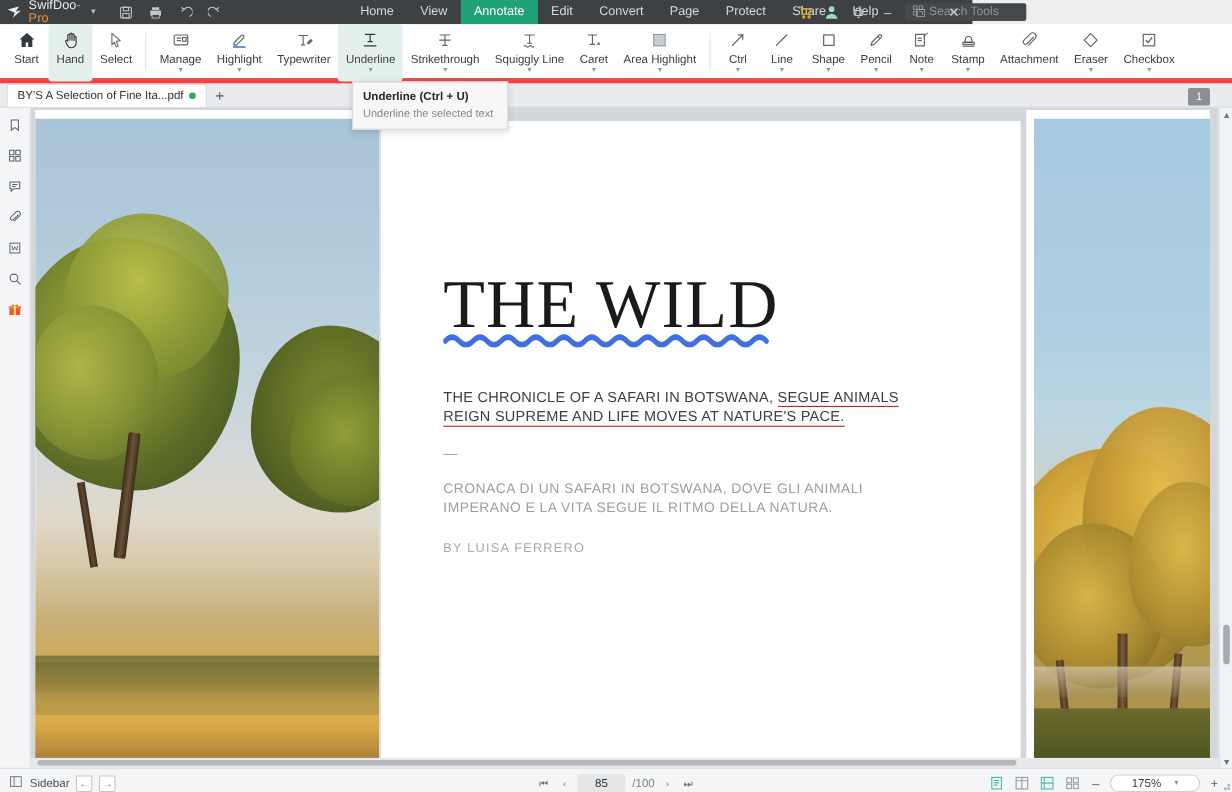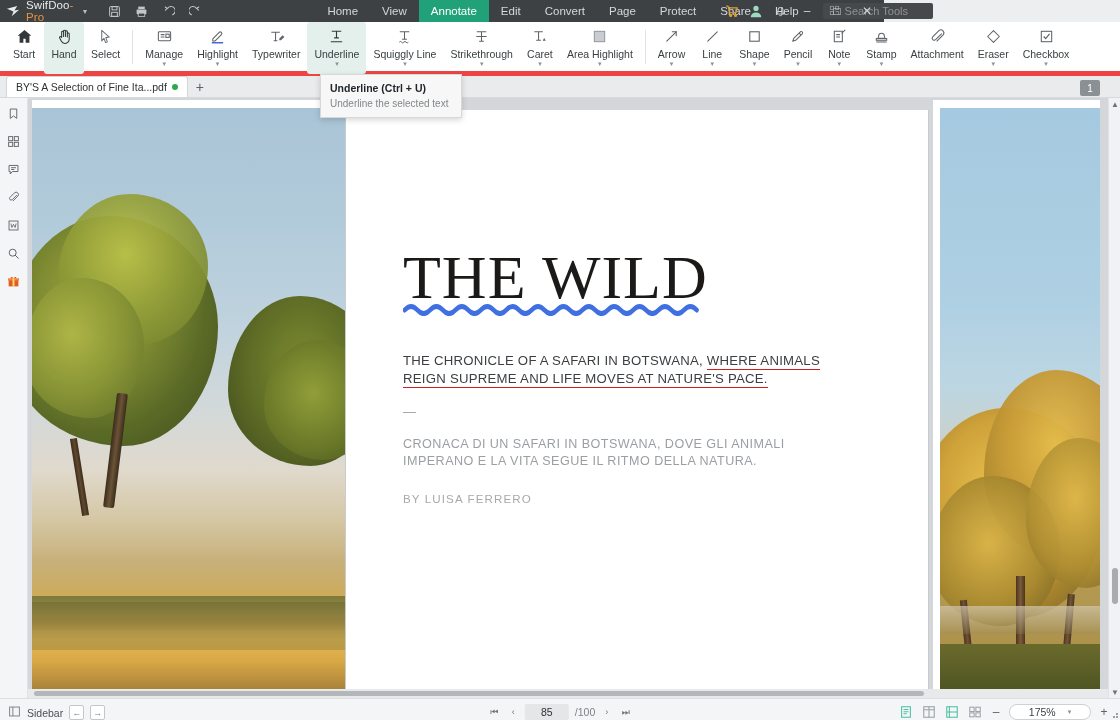--- a/index.html
+++ b/index.html
@@ -371,35 +371,35 @@
           <path d="M4 3.5 h10 M9 3.5 V10.5 M6.5 10.5 h5 M3 14.5 h12"></path>
         </svg>
       </div>
       <div class="lbl">Underline</div>
       <div class="arw">▾</div>
     </div>
 
     <div class="rb">
       <div class="ico">
         <svg width="17" height="17" viewBox="0 0 18 18" fill="none" stroke="#5e6368" stroke-width="1.1">
+          <path d="M4 4 h10 M9 4 V14 M6.5 14 h5 M3.5 9 h11"></path>
+        </svg>
+      </div>
+      <div class="lbl">Strikethrough</div>
+      <div class="arw">▾</div>
+    </div>
+
+    <div class="rb">
+      <div class="ico">
+        <svg width="17" height="17" viewBox="0 0 18 18" fill="none" stroke="#5e6368" stroke-width="1.1">
           <path d="M4 4 h10 M9 4 V12 M6.5 12 h5"></path>
           <path d="M3.5 15 q1.2-1.6 2.4 0 t2.4 0 t2.4 0 t2.4 0" stroke-width="1.05"></path>
         </svg>
       </div>
       <div class="lbl">Squiggly Line</div>
-      <div class="arw">▾</div>
-    </div>
-
-    <div class="rb">
-      <div class="ico">
-        <svg width="17" height="17" viewBox="0 0 18 18" fill="none" stroke="#5e6368" stroke-width="1.1">
-          <path d="M4 4 h10 M9 4 V14 M6.5 14 h5 M3.5 9 h11"></path>
-        </svg>
-      </div>
-      <div class="lbl">Strikethrough</div>
       <div class="arw">▾</div>
     </div>
 
     <div class="rb">
       <div class="ico">
         <svg width="17" height="17" viewBox="0 0 18 18" fill="none" stroke="#5e6368" stroke-width="1.1">
           <path d="M3.5 4 h9 M8 4 V13 M5.5 13 h5"></path>
             <path d="M12.3 13.5 l1.7-3 l1.7 3 z" fill="#5e6368" stroke="none"></path>
         </svg>
       </div>
@@ -419,21 +419,21 @@
 
     <div class="rb-div"></div>
 
     <div class="rb">
       <div class="ico">
         <svg width="17" height="17" viewBox="0 0 18 18" fill="none" stroke="#5e6368" stroke-width="1.15" stroke-linecap="round">
           <path d="M4 14 L14 4"></path>
             <path d="M9.8 4 H14 V8.2"></path>
         </svg>
       </div>
-      <div class="lbl">Arrow</div>
+      <div class="lbl">Ctrl</div>
       <div class="arw">▾</div>
     </div>
 
     <div class="rb">
       <div class="ico">
         <svg width="17" height="17" viewBox="0 0 18 18" fill="none" stroke="#5e6368" stroke-width="1.15" stroke-linecap="round">
             <path d="M4 14 L14 4"></path>
           </svg>
       </div>
       <div class="lbl">Line</div>
@@ -615,21 +615,21 @@
 
 
           <div class="t-wild-wrap">
             <span class="t-wild">THE WILD</span>
             <svg class="squiggle" viewBox="0 0 360 14" preserveAspectRatio="none">
               <path d="M2 8 q7.5 -7 15 0 t15 0 t15 0 t15 0 t15 0 t15 0 t15 0 t15 0 t15 0 t15 0 t15 0 t15 0 t15 0 t15 0 t15 0 t15 0 t15 0 t15 0 t15 0 t15 0 t15 0 t15 0 t15 0" fill="none" stroke="#3f6fe0" stroke-width="5" stroke-linecap="round"></path>
             </svg>
           </div>
 
           <div class="chronicle">
-            <span>THE CHRONICLE OF A SAFARI IN BOTSWANA, </span><span class="u-red">WHERE ANIMALS</span><br>
+            <span>THE CHRONICLE OF A SAFARI IN BOTSWANA, </span><span class="u-red">SEGUE ANIMALS</span><br>
             <span class="u-red">REIGN SUPREME AND LIFE MOVES AT NATURE'S PACE.</span>
           </div>
 
           <div class="dash">—</div>
 
           <div class="ital">
             <span>CRONACA DI UN SAFARI IN BOTSWANA, DOVE GLI ANIMALI</span><br>
             <span>IMPERANO E LA VITA SEGUE IL RITMO DELLA NATURA.</span>
           </div>
 

